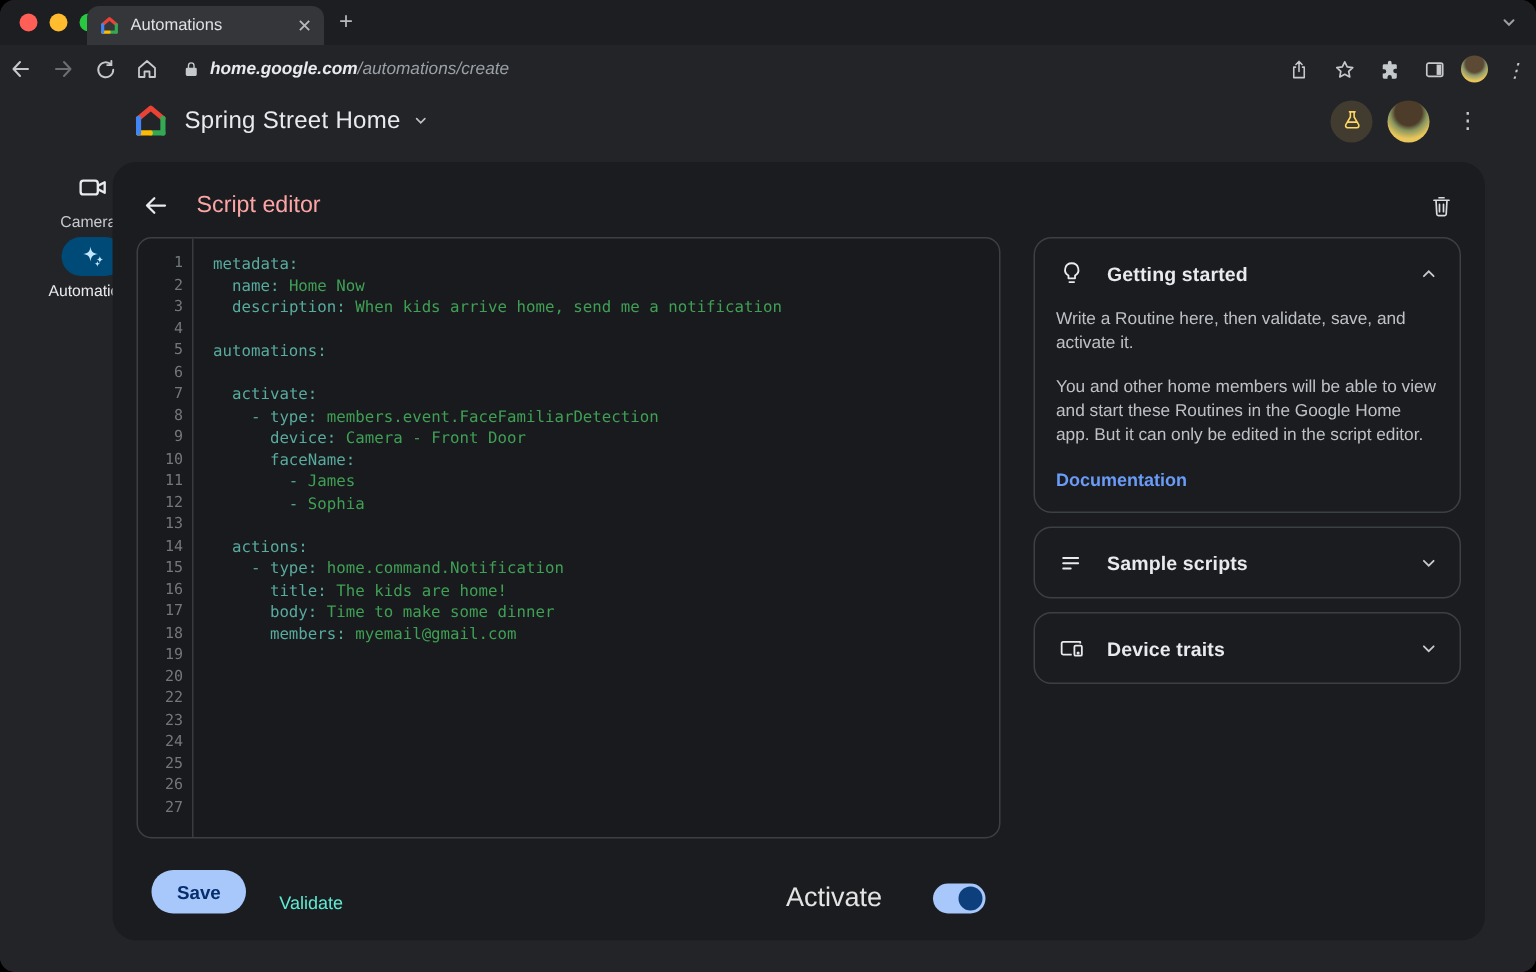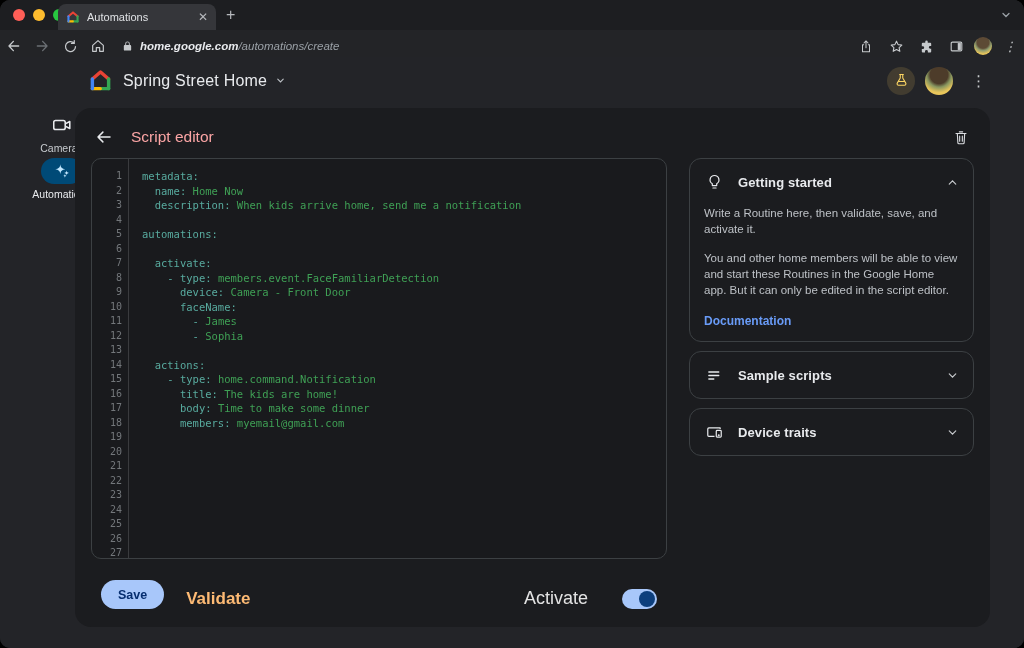--- a/index.html
+++ b/index.html
@@ -54,21 +54,21 @@
   .gutter-line { position:absolute; top:0; bottom:0; left:36px; width:1px; background:#3a3b3e; }
   .code-line { display:flex; height:14.5px; font-family:"DejaVu Sans Mono",monospace; font-size:10.5px; line-height:14.5px; white-space:pre; }
   .ln { width:30px; text-align:right; color:#73777b; font-size:10px; flex:0 0 30px; }
   .code { padding-left:20px; }
   .seg-k { color:#58ab9f; }
   .seg-v { color:#3fa055; }
   .seg-p { color:#c7cbd0; }
 
   .actions-row { margin-top:10px; height:40px; display:flex; align-items:flex-end; gap:22px; padding:0 10px 0 10px; }
   .save-btn { background:#a8c7fa; color:#062e6f; border:none; border-radius:15px; height:29px; padding:0 17px; font-size:12.5px; font-weight:bold; font-family:inherit; }
-  .validate-link { color:#fdba74; font-size:17px; font-weight:bold; }
+  .validate-link { color:#5eead4; font-size:12px; font-weight:normal; }
   .actions-spacer { flex:1; }
   .activate-label { color:#e3e3e3; font-size:18px; margin-right:12px; }
   .toggle { width:35px; height:20px; border-radius:10px; background:#a8c7fa; position:relative; }
   .toggle .knob { position:absolute; right:2px; top:2px; width:16px; height:16px; border-radius:50%; background:#0d3f7d; }
 
   .right-col { width:285px; display:flex; flex-direction:column; gap:9px; }
   .panel { border:1px solid #3c4043; border-radius:12px; padding:12px 14px; }
   .panel-head { display:flex; align-items:center; gap:14px; height:22px; }
   .panel-title { flex:1; font-size:13px; font-weight:bold; color:#e8eaed; letter-spacing:.1px; }
   .panel-ic { color:#e8eaed; width:20px; height:20px; display:flex; align-items:center; justify-content:center; }
@@ -239,21 +239,20 @@
                   <div class="code-line"><span class="ln">11</span><span class="code"><span class="seg-p">        </span><span class="seg-k">-</span><span class="seg-p"> </span><span class="seg-v">James</span></span></div>
                   <div class="code-line"><span class="ln">12</span><span class="code"><span class="seg-p">        </span><span class="seg-k">-</span><span class="seg-p"> </span><span class="seg-v">Sophia</span></span></div>
                   <div class="code-line"><span class="ln">13</span><span class="code"></span></div>
                   <div class="code-line"><span class="ln">14</span><span class="code"><span class="seg-p">  </span><span class="seg-k">actions:</span></span></div>
                   <div class="code-line"><span class="ln">15</span><span class="code"><span class="seg-p">    </span><span class="seg-k">- type:</span><span class="seg-p"> </span><span class="seg-v">home.command.Notification</span></span></div>
                   <div class="code-line"><span class="ln">16</span><span class="code"><span class="seg-p">      </span><span class="seg-k">title:</span><span class="seg-p"> </span><span class="seg-v">The kids are home!</span></span></div>
                   <div class="code-line"><span class="ln">17</span><span class="code"><span class="seg-p">      </span><span class="seg-k">body:</span><span class="seg-p"> </span><span class="seg-v">Time to make some dinner</span></span></div>
                   <div class="code-line"><span class="ln">18</span><span class="code"><span class="seg-p">      </span><span class="seg-k">members:</span><span class="seg-p"> </span><span class="seg-v">myemail@gmail.com</span></span></div>
                   <div class="code-line"><span class="ln">19</span><span class="code"></span></div>
                   <div class="code-line"><span class="ln">20</span><span class="code"></span></div>
-                  <div class="code-line"><span class="ln">21</span><span class="code"></span></div>
                   <div class="code-line"><span class="ln">22</span><span class="code"></span></div>
                   <div class="code-line"><span class="ln">23</span><span class="code"></span></div>
                   <div class="code-line"><span class="ln">24</span><span class="code"></span></div>
                   <div class="code-line"><span class="ln">25</span><span class="code"></span></div>
                   <div class="code-line"><span class="ln">26</span><span class="code"></span></div>
                   <div class="code-line"><span class="ln">27</span><span class="code"></span></div>
                 </div>
             </div>
             <div class="actions-row">
               <button class="save-btn">Save</button>

